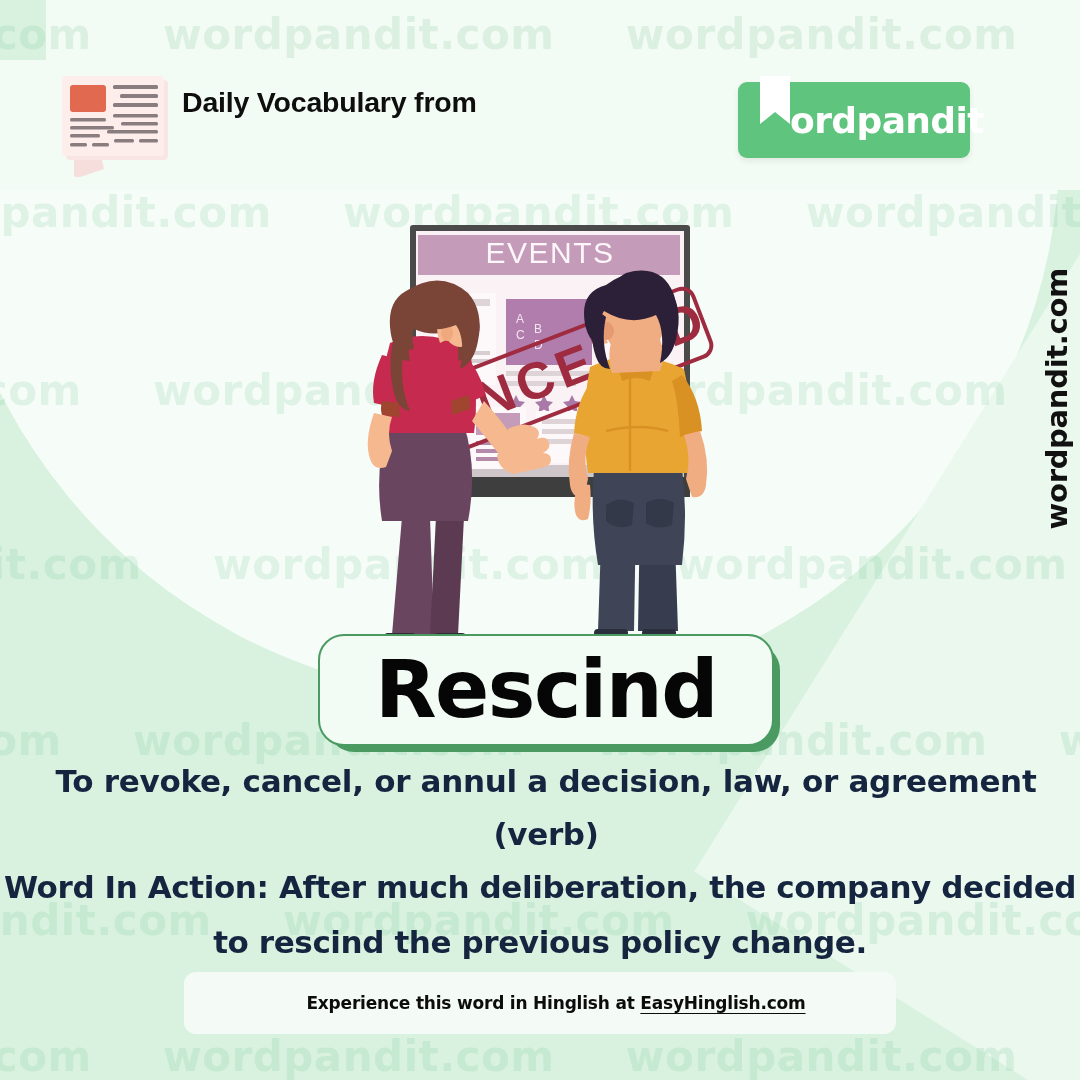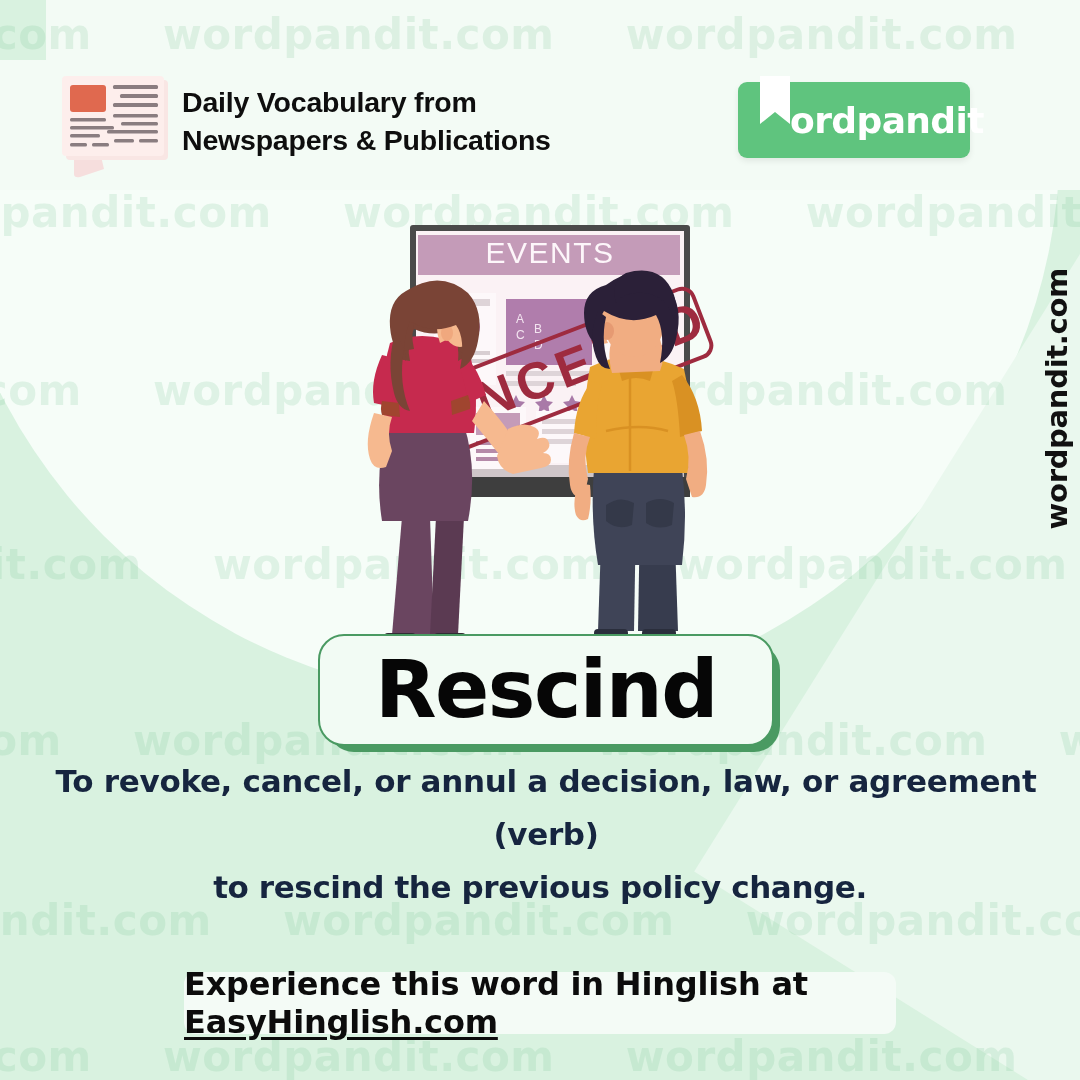--- a/index.html
+++ b/index.html
@@ -233,25 +233,26 @@
     top: 972px;
     width: 712px;
     height: 62px;
     background: #f4fbf6;
     border-radius: 12px;
     display: flex;
     align-items: center;
     justify-content: center;
   }
   .cta-text {
-    font-size: 32px;
+    font-size: 17px;
     font-weight: 700;
     color: #0c0c0c;
     letter-spacing: -0.2px;
     font-family: "DejaVu Sans", sans-serif;
+    padding-left: 32px;
   }
   .cta-link {
     text-decoration: underline;
     text-underline-offset: 4px;
     color: #0c0c0c;
   }
 </style>
 </head>
 <body>
 
@@ -333,21 +334,20 @@
         <rect x="51" y="62" width="51" height="3.6" rx="1.5"></rect>
         <rect x="14" y="75" width="17" height="3.6" rx="1.5"></rect>
         <rect x="36" y="75" width="17" height="3.6" rx="1.5"></rect>
         <rect x="58" y="71" width="20" height="3.6" rx="1.5"></rect>
         <rect x="83" y="71" width="19" height="3.6" rx="1.5"></rect>
       </g>
     </svg>
 
     <div class="header-title">
       <span>Daily Vocabulary from</span><br>
-      <span>Newspapers &amp; Publications</span>
     </div>
 
     <div class="logo">
       <svg class="logo-mark" viewBox="0 0 34 62">
         <path d="M2 0 L32 0 L32 48 L17 36 L2 48 Z" fill="#ffffff"></path>
       </svg>
       <div class="logo-text">ordpandit</div>
     </div>
   </div>
 
@@ -491,20 +491,21 @@
       <div class="word-text">Rescind</div>
     </div>
   </div>
 
   <div class="definition">
     <span>To revoke, cancel, or annul a decision, law, or agreement</span>
     <span class="pos">(verb)</span>
   </div>
 
   <div class="action">
+    <span>Word In Action: After much deliberation, the company decided</span>
     <span class="line2">to rescind the previous policy change.</span>
   </div>
 
   <div class="cta">
     <div class="cta-text">
       <span>Experience this word in Hinglish at </span><span class="cta-link">EasyHinglish.com</span>
     </div>
   </div>
 
 </div>

